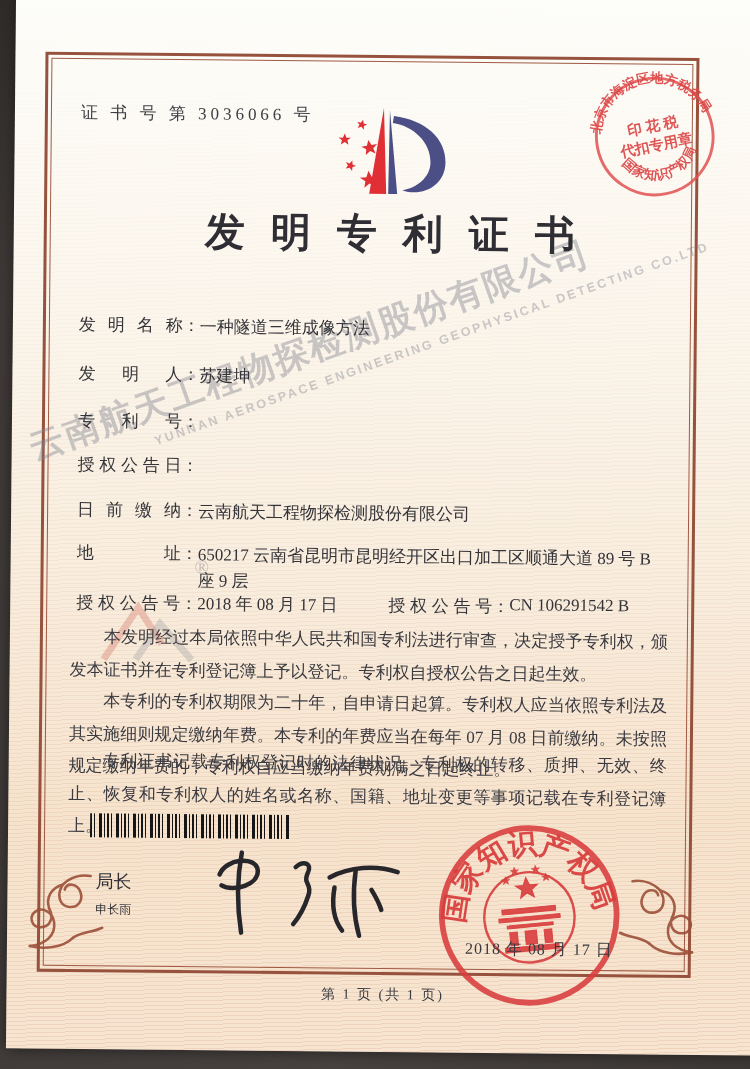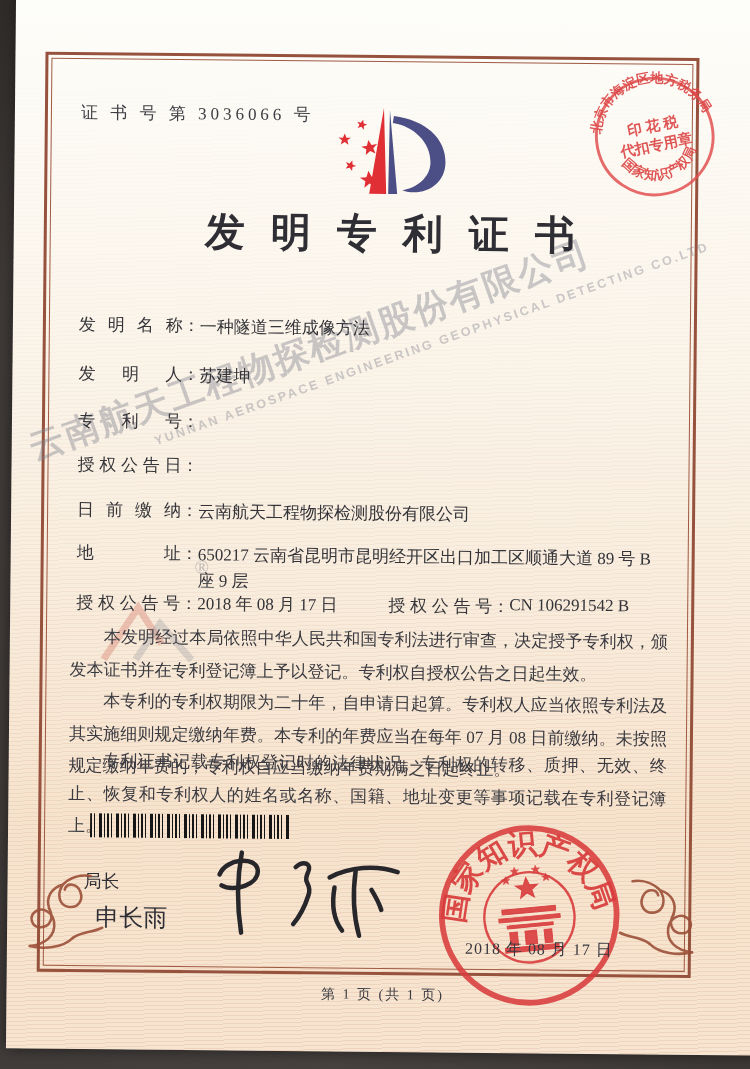--- a/index.html
+++ b/index.html
@@ -26,22 +26,22 @@
   .f-label{display:inline-block;width:104px;text-align:justify;text-align-last:justify;flex:0 0 104px;}
   .f-colon{flex:0 0 auto;}
   .f-value{display:inline-block;max-width:468px;line-height:1.5;}
   #row-grant{left:66px;font-size:17px;color:#333338;}
   #grant-no-pair{position:absolute;left:312px;top:0;display:flex;}
   .pair{display:flex;}
   .body-par{left:60px;width:598px;font-size:17px;line-height:1.92;text-indent:2em;
     color:#3a3a40;text-align:justify;}
   #barcode{left:82px;top:820px;width:200px;height:24px;
     background:repeating-linear-gradient(90deg,#161616 0 2px,rgba(0,0,0,0) 2px 4px,#161616 4px 5px,rgba(0,0,0,0) 5px 9px,#161616 9px 12px,rgba(0,0,0,0) 12px 14px,#161616 14px 15px,rgba(0,0,0,0) 15px 17px);}
-  #director-title{left:76px;top:876px;font-size:18px;color:#2f2f35;font-family:Liberation Sans, sans-serif;}
-  #director-name{left:88px;top:908px;font-size:24px;color:#2f2f35;font-family:"Liberation Sans","DejaVu Sans",sans-serif;}
+  #director-title{left:88px;top:876px;font-size:18px;color:#2f2f35;font-family:Liberation Sans, sans-serif;}
+  #director-name{left:88px;top:908px;font-size:12px;color:#2f2f35;font-family:"Liberation Sans","DejaVu Sans",sans-serif;}
   #signature{left:196px;top:848px;}
   #seal{left:426px;top:822px;z-index:4;}
   #seal-date{left:458px;top:942px;font-size:16px;letter-spacing:1px;color:#38383e;z-index:5;}
   #page-footer{left:0;width:752px;top:990px;text-align:center;font-size:14px;letter-spacing:2px;color:#3a3a40;}
   #watermark{left:80px;top:408px;width:700px;height:240px;transform:rotate(-20deg);
     transform-origin:40px 210px;pointer-events:none;}
   #wm-cn{font-size:35px;letter-spacing:2px;color:rgba(128,131,142,0.42);white-space:nowrap;
     font-family:"Liberation Sans","DejaVu Sans",sans-serif;font-weight:bold;}
   #wm-en{font-size:12.5px;letter-spacing:2.5px;color:rgba(128,131,142,0.40);white-space:nowrap;
     font-family:"Liberation Sans","DejaVu Sans",sans-serif;font-weight:bold;margin-top:4px;margin-left:120px;}

